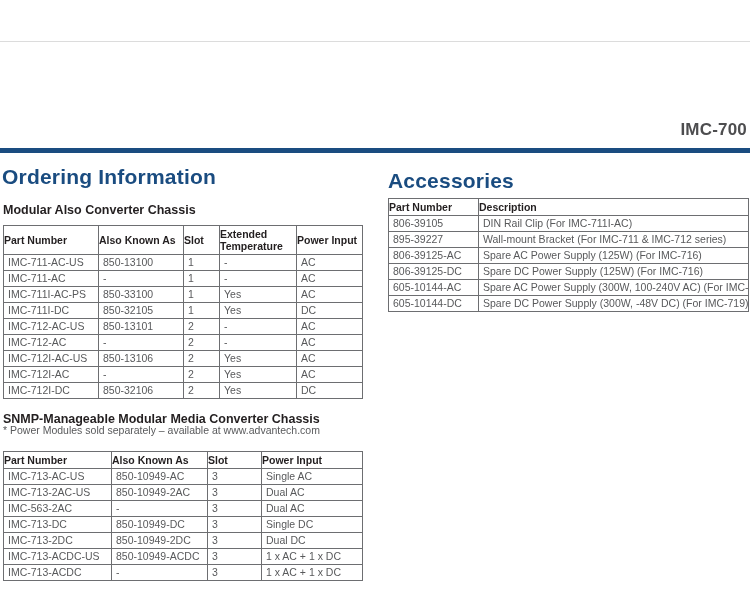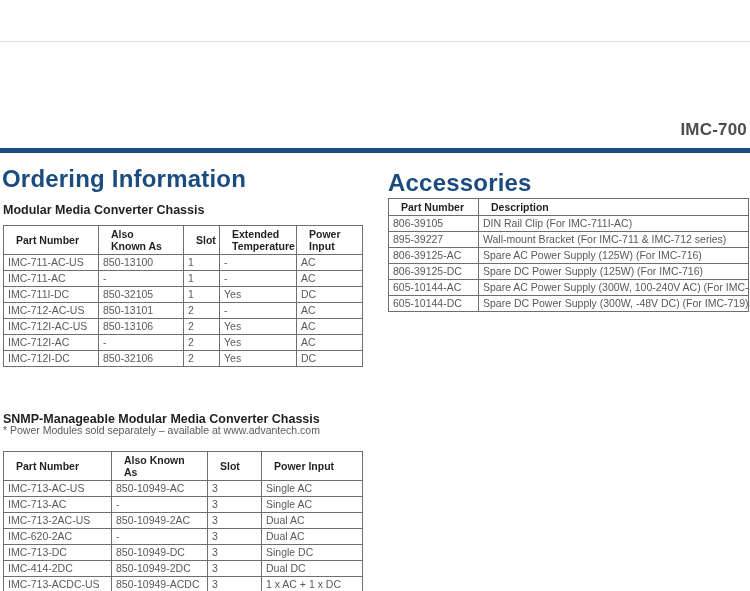--- a/index.html
+++ b/index.html
@@ -28,21 +28,21 @@
   }
   .blue-rule {
     position: absolute;
     top: 148px; left: 0;
     width: 750px; height: 5px;
     background: #1a4c80;
   }
   h1.section-title {
     position: absolute;
     margin: 0;
-    font-size: 24px;
+    font-size: 21px;
     font-weight: 700;
     color: #1a4c80;
     letter-spacing: 0.2px;
   }
   #ordering-title { left: 2px; top: 165px; }
   #accessories-title { left: 388px; top: 169px; }
   h2.table-subtitle {
     position: absolute;
     margin: 0;
     font-size: 12.5px;
@@ -60,21 +60,21 @@
     border: 1px solid #6d6e71;
     font-size: 10.5px;
     text-align: left;
     vertical-align: middle;
     overflow: hidden;
   }
   th {
     font-weight: 700;
     color: #231f20;
     line-height: 12px;
-    padding: 2px 12px;
+    padding: 2px 0;
     white-space: normal;
   }
   td {
     font-weight: 400;
     color: #58595b;
     line-height: 13px;
     padding: 1px 4px;
     white-space: nowrap;
   }
   #chassis-table { left: 3px; top: 225px; width: 359px; }
@@ -94,21 +94,21 @@
 <div class="page">
 
   <div class="top-rule"></div>
 
   <div class="product-code">IMC-700</div>
 
   <div class="blue-rule"></div>
 
   <h1 class="section-title" id="ordering-title">Ordering Information</h1>
 
-  <h2 class="table-subtitle" id="chassis-subtitle">Modular Media Converter Chassis</h2>
+  <h2 class="table-subtitle" id="chassis-subtitle">Modular Also Converter Chassis</h2>
 
   <table id="chassis-table">
     <colgroup>
       <col style="width:95px">
         <col style="width:85px">
         <col style="width:36px">
       <col style="width:77px">
         <col style="width:66px">
     </colgroup>
     <thead>
@@ -129,29 +129,43 @@
           <td>AC</td>
         </tr>
         <tr>
           <td>IMC-711-AC</td>
           <td>-</td>
           <td>1</td>
           <td>-</td>
           <td>AC</td>
         </tr>
         <tr>
+          <td>IMC-711I-AC-PS</td>
+          <td>850-33100</td>
+          <td>1</td>
+          <td>Yes</td>
+          <td>AC</td>
+        </tr>
+        <tr>
           <td>IMC-711I-DC</td>
           <td>850-32105</td>
           <td>1</td>
           <td>Yes</td>
           <td>DC</td>
         </tr>
         <tr>
           <td>IMC-712-AC-US</td>
           <td>850-13101</td>
+          <td>2</td>
+          <td>-</td>
+          <td>AC</td>
+        </tr>
+        <tr>
+          <td>IMC-712-AC</td>
+          <td>-</td>
           <td>2</td>
           <td>-</td>
           <td>AC</td>
         </tr>
         <tr>
           <td>IMC-712I-AC-US</td>
           <td>850-13106</td>
           <td>2</td>
           <td>Yes</td>
           <td>AC</td>
@@ -193,45 +207,39 @@
         </tr>
       </thead>
     <tbody>
         <tr>
           <td>IMC-713-AC-US</td>
           <td>850-10949-AC</td>
           <td>3</td>
           <td>Single AC</td>
         </tr>
         <tr>
-          <td>IMC-713-AC</td>
-          <td>-</td>
-          <td>3</td>
-          <td>Single AC</td>
-        </tr>
-        <tr>
           <td>IMC-713-2AC-US</td>
           <td>850-10949-2AC</td>
           <td>3</td>
           <td>Dual AC</td>
         </tr>
         <tr>
-          <td>IMC-620-2AC</td>
+          <td>IMC-563-2AC</td>
           <td>-</td>
           <td>3</td>
           <td>Dual AC</td>
         </tr>
         <tr>
           <td>IMC-713-DC</td>
           <td>850-10949-DC</td>
           <td>3</td>
           <td>Single DC</td>
         </tr>
         <tr>
-          <td>IMC-414-2DC</td>
+          <td>IMC-713-2DC</td>
           <td>850-10949-2DC</td>
           <td>3</td>
           <td>Dual DC</td>
         </tr>
         <tr>
           <td>IMC-713-ACDC-US</td>
           <td>850-10949-ACDC</td>
           <td>3</td>
           <td>1 x AC + 1 x DC</td>
         </tr>

